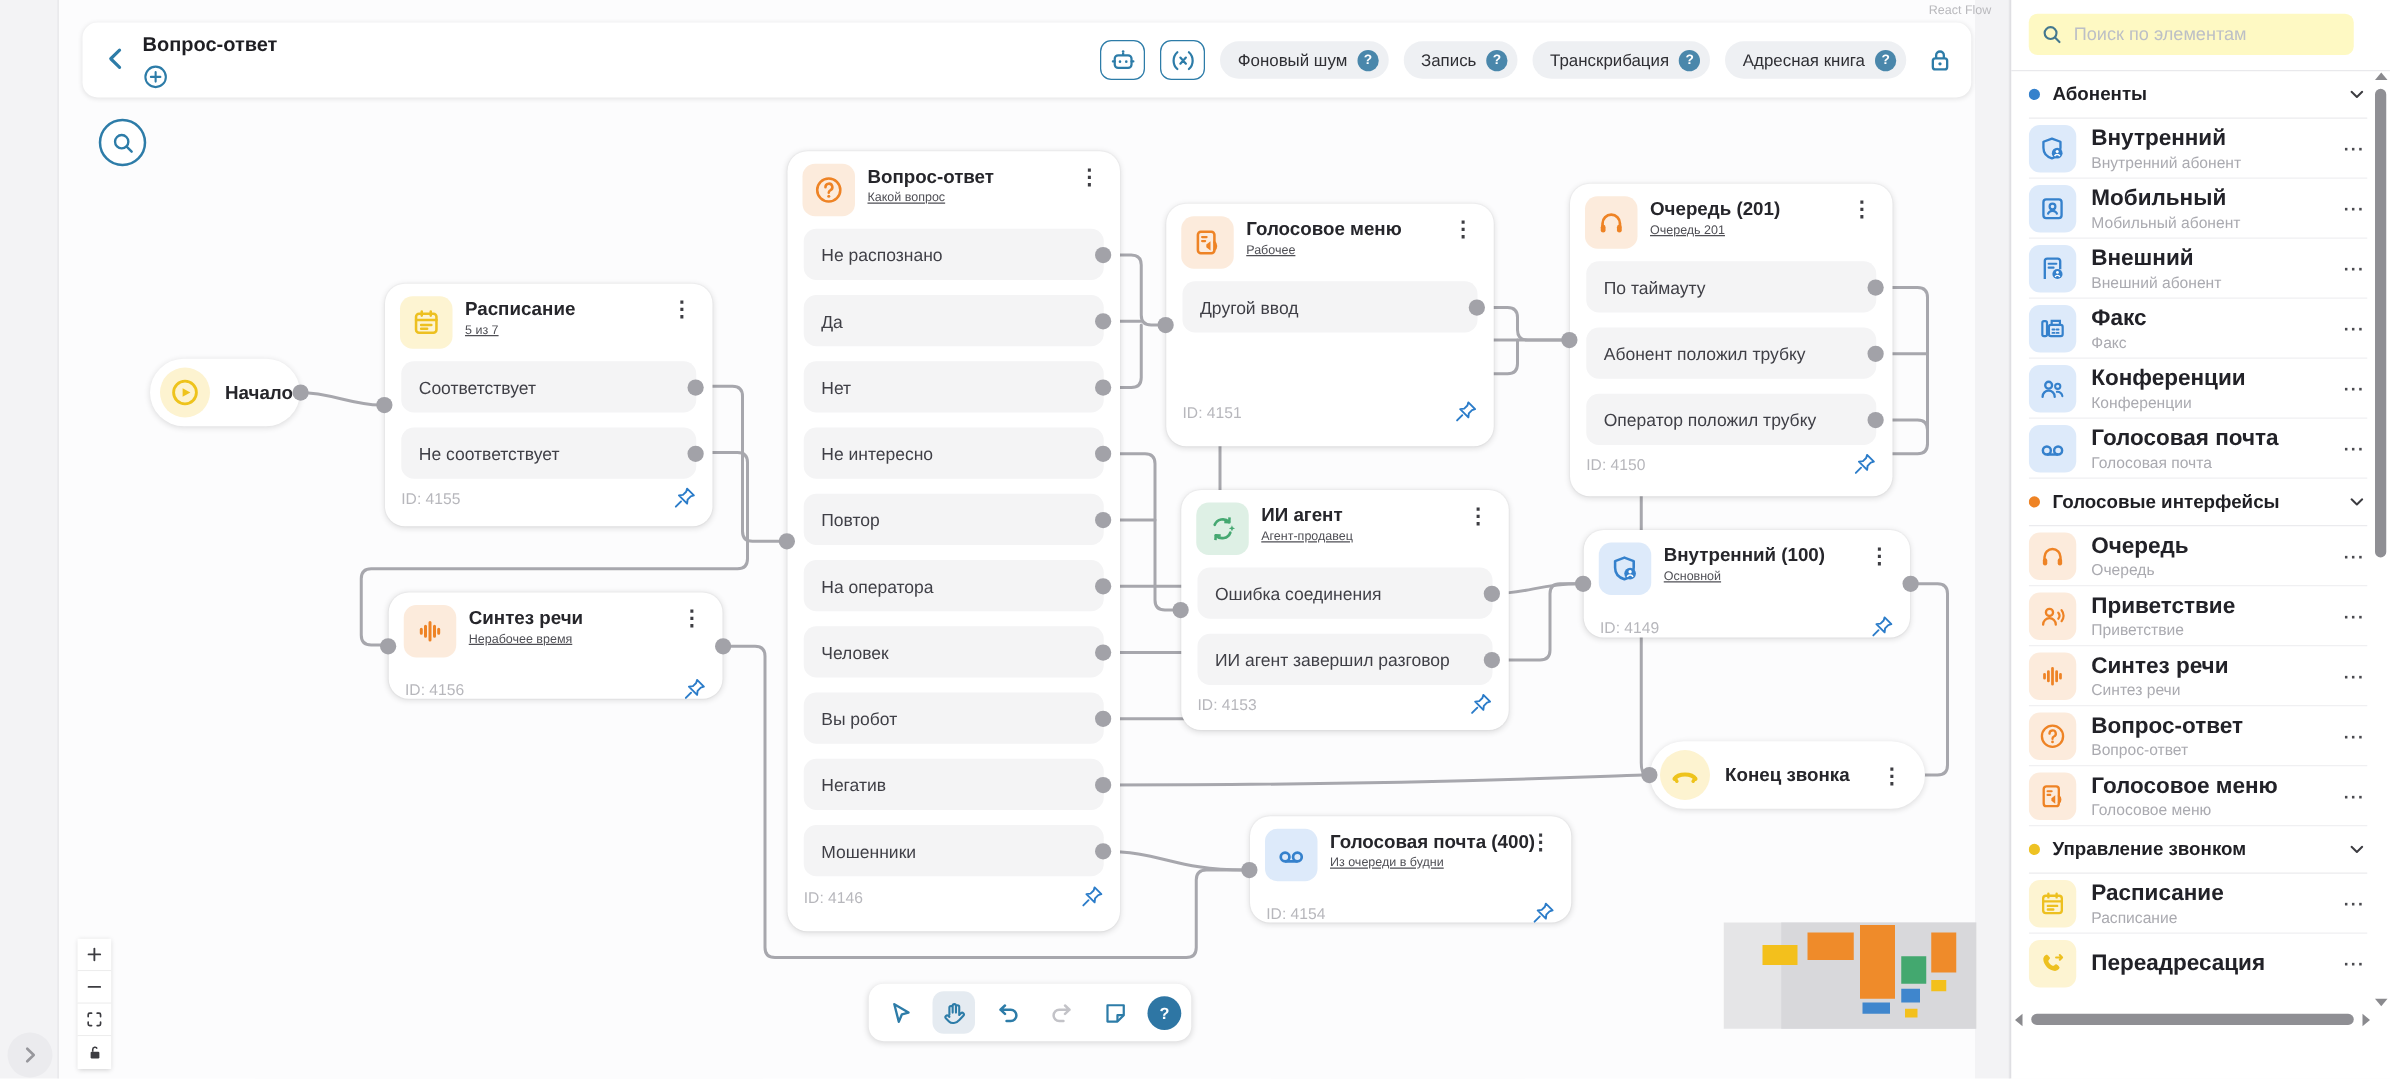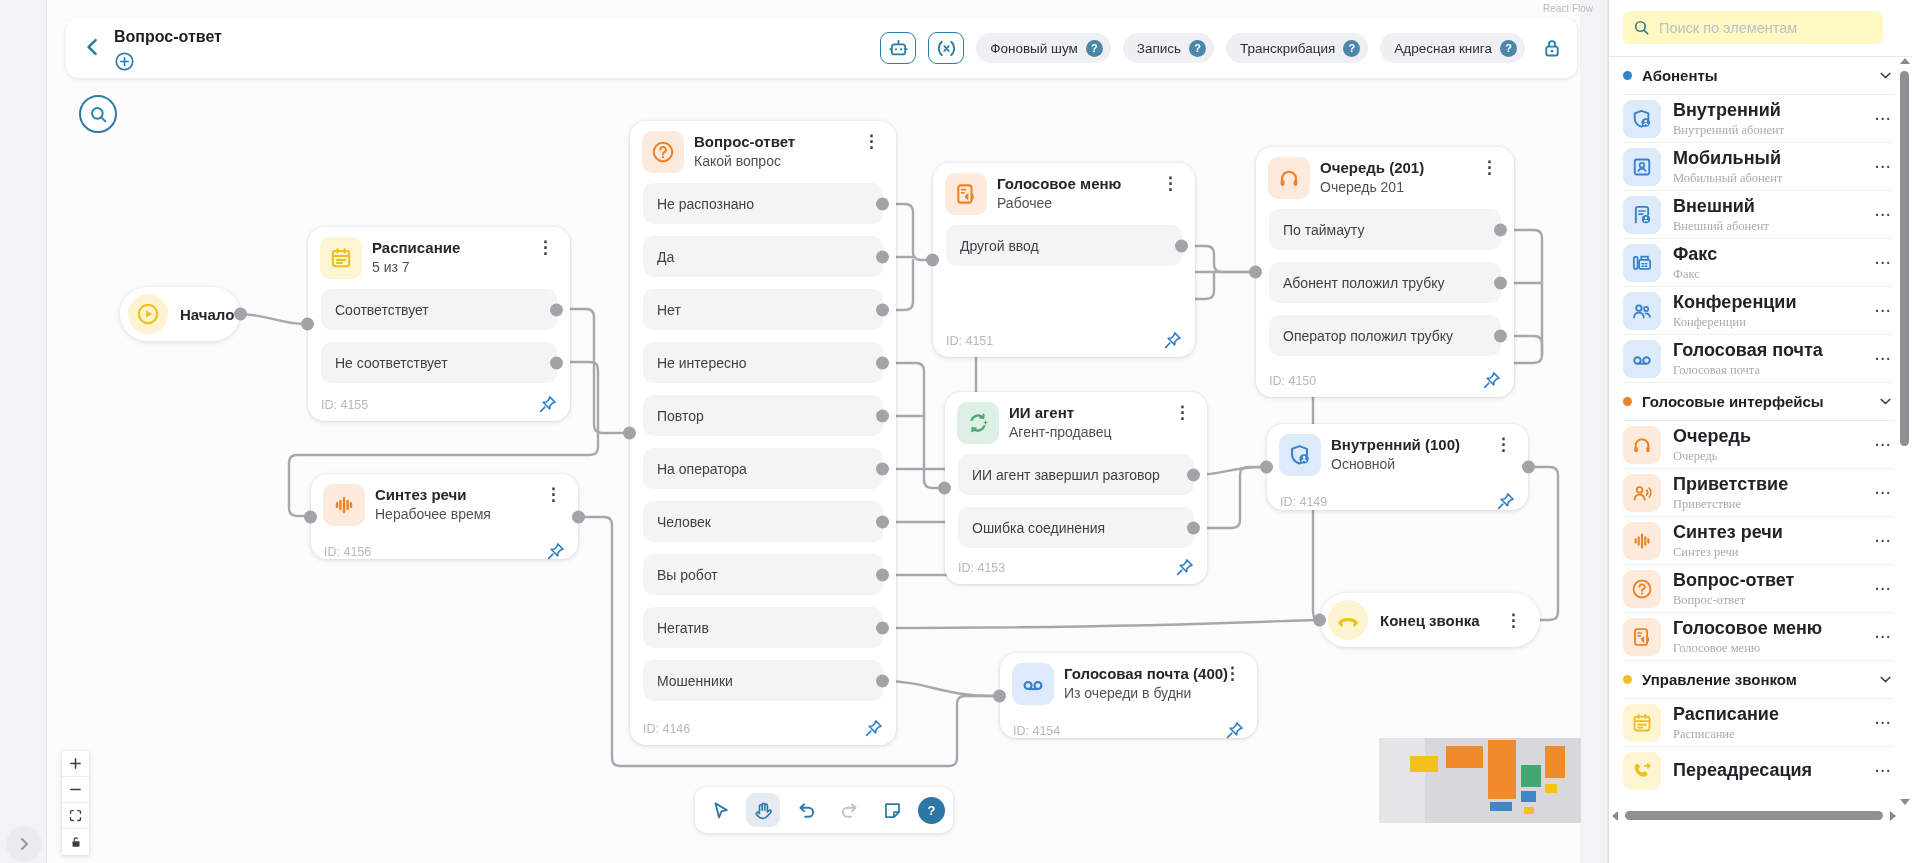--- a/index.html
+++ b/index.html
@@ -43,26 +43,26 @@
   .node { position:absolute; background:#fff; border-radius:16px; z-index:3;
     box-shadow:0 1px 5px rgba(0,0,0,.14), 0 0 0 1px rgba(0,0,0,.02); display:flex; flex-direction:column; }
   .n-head { height:62px; padding:10px 12px; display:flex; gap:10px; }
   .tile { width:42px; height:42px; border-radius:10px; flex:0 0 auto; display:flex; align-items:center; justify-content:center; }
   .tile.yellow { background:#fdf4d2; color:#edc020; }
   .tile.orange { background:#fcebdc; color:#ee8325; }
   .tile.blue   { background:#ddeafa; color:#3581cc; }
   .tile.green  { background:#def0e5; color:#45a871; }
   .n-titles { flex:1; min-width:0; padding-top:2px; }
   .n-title { font-size:15px; font-weight:700; color:#26262b; white-space:nowrap; }
-  .n-sub { font-size:14px; color:#4f4f55; margin-top:3px; white-space:nowrap; }
+  .n-sub { font-size:10px; color:#4f4f55; margin-top:3px; white-space:nowrap;text-decoration:underline; }
   .kebab { font-size:17px; font-weight:700; color:#3d3d42; line-height:1; padding:2px 4px; cursor:pointer; }
   .n-rows { display:flex; flex-direction:column; gap:12px; padding:0 13px; }
   .n-row { position:relative; height:41px; background:#f4f4f5; border-radius:10px; display:flex; align-items:center;
     padding:0 24px 0 14px; font-size:14px; color:#3f3f46; }
-  .n-foot { margin-top:auto; display:flex; align-items:center; justify-content:space-between; padding:6px 13px 7px; }
+  .n-foot { margin-top:auto; display:flex; align-items:center; justify-content:space-between; padding:6px 13px 18px; }
   .nid { font-size:12.5px; color:#b7b7bc; }
   .pin { color:#2b7cc9; cursor:pointer; }
   .handle { position:absolute; width:13px; height:13px; border-radius:50%; background:#a2a2a8; z-index:4; }
   .h-in { left:-7px; top:50%; transform:translateY(-50%); }
   .h-out { right:-7px; top:50%; transform:translateY(-50%); }
   .h-row { right:-6px; top:50%; transform:translateY(-50%); }
 
   .pillnode { position:absolute; background:#fff; border-radius:28px; z-index:3; display:flex; align-items:center;
     gap:12px; padding:0 14px 0 8px; box-shadow:0 1px 5px rgba(0,0,0,.14); }
   .ptile { width:40px; height:40px; border-radius:50%; display:flex; align-items:center; justify-content:center;
@@ -106,21 +106,21 @@
   .sb-sec-title { font-size:15px; font-weight:700; color:#1f1f24; }
   .sb-chev { margin-left:auto; color:#3c3c41; }
   .sb-item { height:48px; display:flex; align-items:center; gap:12px; border-bottom:1px solid #f0f0f2; cursor:grab; }
   .sb-item:last-child { border-bottom:none; }
   .sb-ico { width:38px; height:38px; border-radius:9px; flex:0 0 auto; display:flex; align-items:center; justify-content:center; }
   .sb-ico.blue { background:#ddeafa; color:#3581cc; }
   .sb-ico.orange { background:#fcebdc; color:#ee8325; }
   .sb-ico.yellow { background:#fdf4d2; color:#edc020; }
   .sb-text { flex:1; min-width:0; }
   .sb-title { font-size:18px; font-weight:700; color:#222228; white-space:nowrap; }
-  .sb-sub { font-size:12.5px; color:#aaaab0; margin-top:2px; white-space:nowrap;font-family:Liberation Serif, serif; }
+  .sb-sub { font-size:12.5px; color:#aaaab0; margin-top:2px; white-space:nowrap; }
   .sb-more { color:#4a4a4f; font-size:14px; font-weight:700; letter-spacing:1px; cursor:pointer; padding:0 2px; }
 
   
   .v-scroll { position:absolute; right:2px; top:58px; bottom:58px; width:11px; }
   .v-thumb { position:absolute; left:1px; top:13px; width:9px; height:375px; background:#8f8f94; border-radius:5px; cursor:pointer; }
   .arr { position:absolute; width:0; height:0; cursor:pointer; }
   .arr-up { left:1px; top:0; border-left:5px solid transparent; border-right:5px solid transparent; border-bottom:6px solid #8a8a8e; }
   .arr-down { left:1px; bottom:0; border-left:5px solid transparent; border-right:5px solid transparent; border-top:6px solid #8a8a8e; }
   .h-scroll { position:absolute; left:3px; right:16px; bottom:41px; height:12px; }
   .h-thumb { position:absolute; left:13px; right:13px; top:1px; height:9px; background:#8f8f94; border-radius:5px; cursor:pointer; }
@@ -542,25 +542,25 @@
           </svg>
         </div>
       <div class="n-titles">
           <div class="n-title">ИИ агент</div>
           <div class="n-sub">Агент-продавец</div>
         </div>
       <div class="kebab">⋮</div>
     </div>
     <div class="n-rows">
       <div class="n-row">
+          <span>Ошибка соединения</span>
+          <span class="handle h-row"></span>
+        </div>
+      <div class="n-row">
           <span>ИИ агент завершил разговор</span>
-          <span class="handle h-row"></span>
-        </div>
-      <div class="n-row">
-          <span>Ошибка соединения</span>
           <span class="handle h-row"></span>
         </div>
     </div>
     <div class="n-foot">
         <span class="nid">ID: 4153</span>
         <svg class="ic pin" width="19" height="19">
           <use href="#i-pin"></use>
         </svg>
       </div>
   </div>

